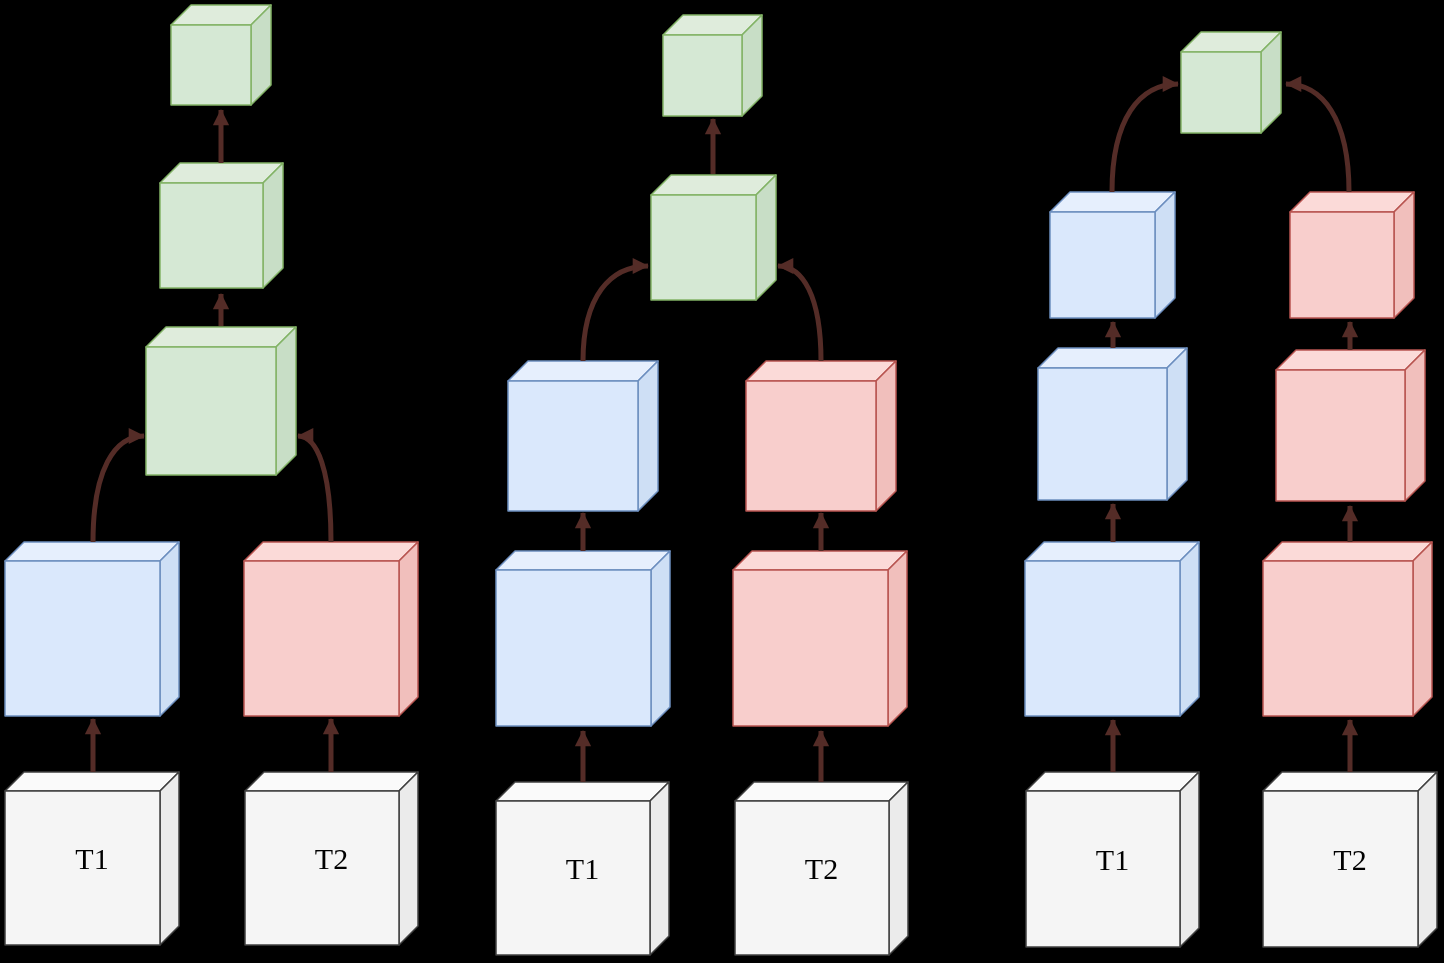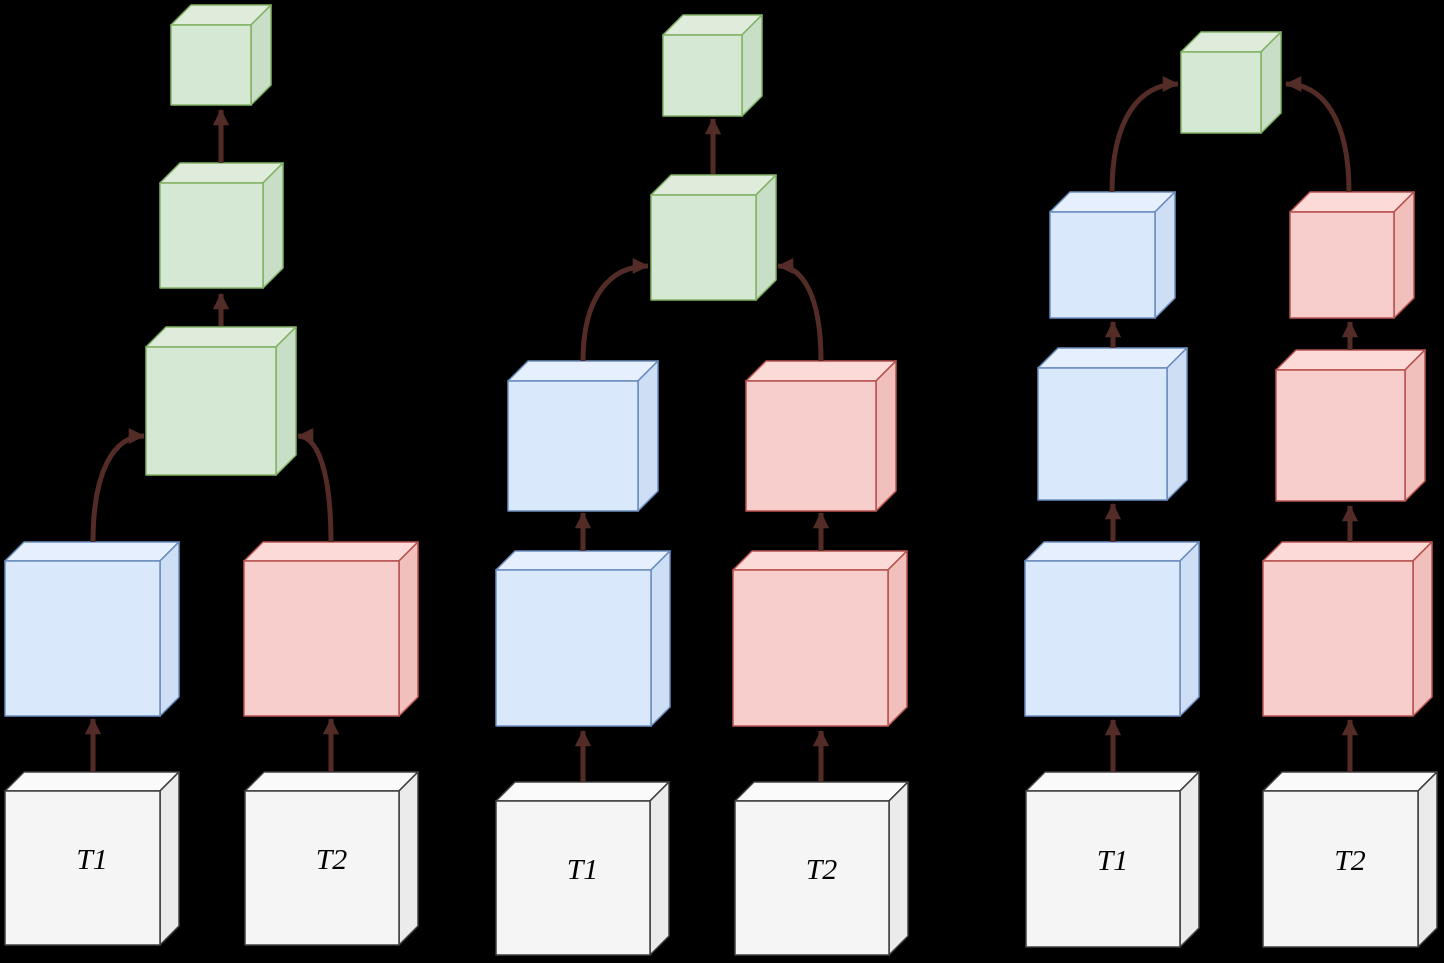--- a/index.html
+++ b/index.html
@@ -1,17 +1,17 @@
 <!DOCTYPE html>
 <html><head>
 <meta charset="utf-8">
 <style>
   html, body { margin: 0; padding: 0; }
   body { background: #000; }
-  .stage { width: 1444px; height: 963px; position: relative; font-style: italic; }
+  .stage { width: 1444px; height: 963px; position: relative; }
   svg { display: block; width: 100%; height: 100%; }
   svg text {
     font-family: "Liberation Serif", serif;
     font-size: 30px;
     fill: #000000;
     text-anchor: middle;
   }
   .cube-face { stroke-width: 1.5; stroke-linejoin: round; }
   .edge { fill: none; stroke-width: 5; stroke-linecap: butt; }
 </style>

